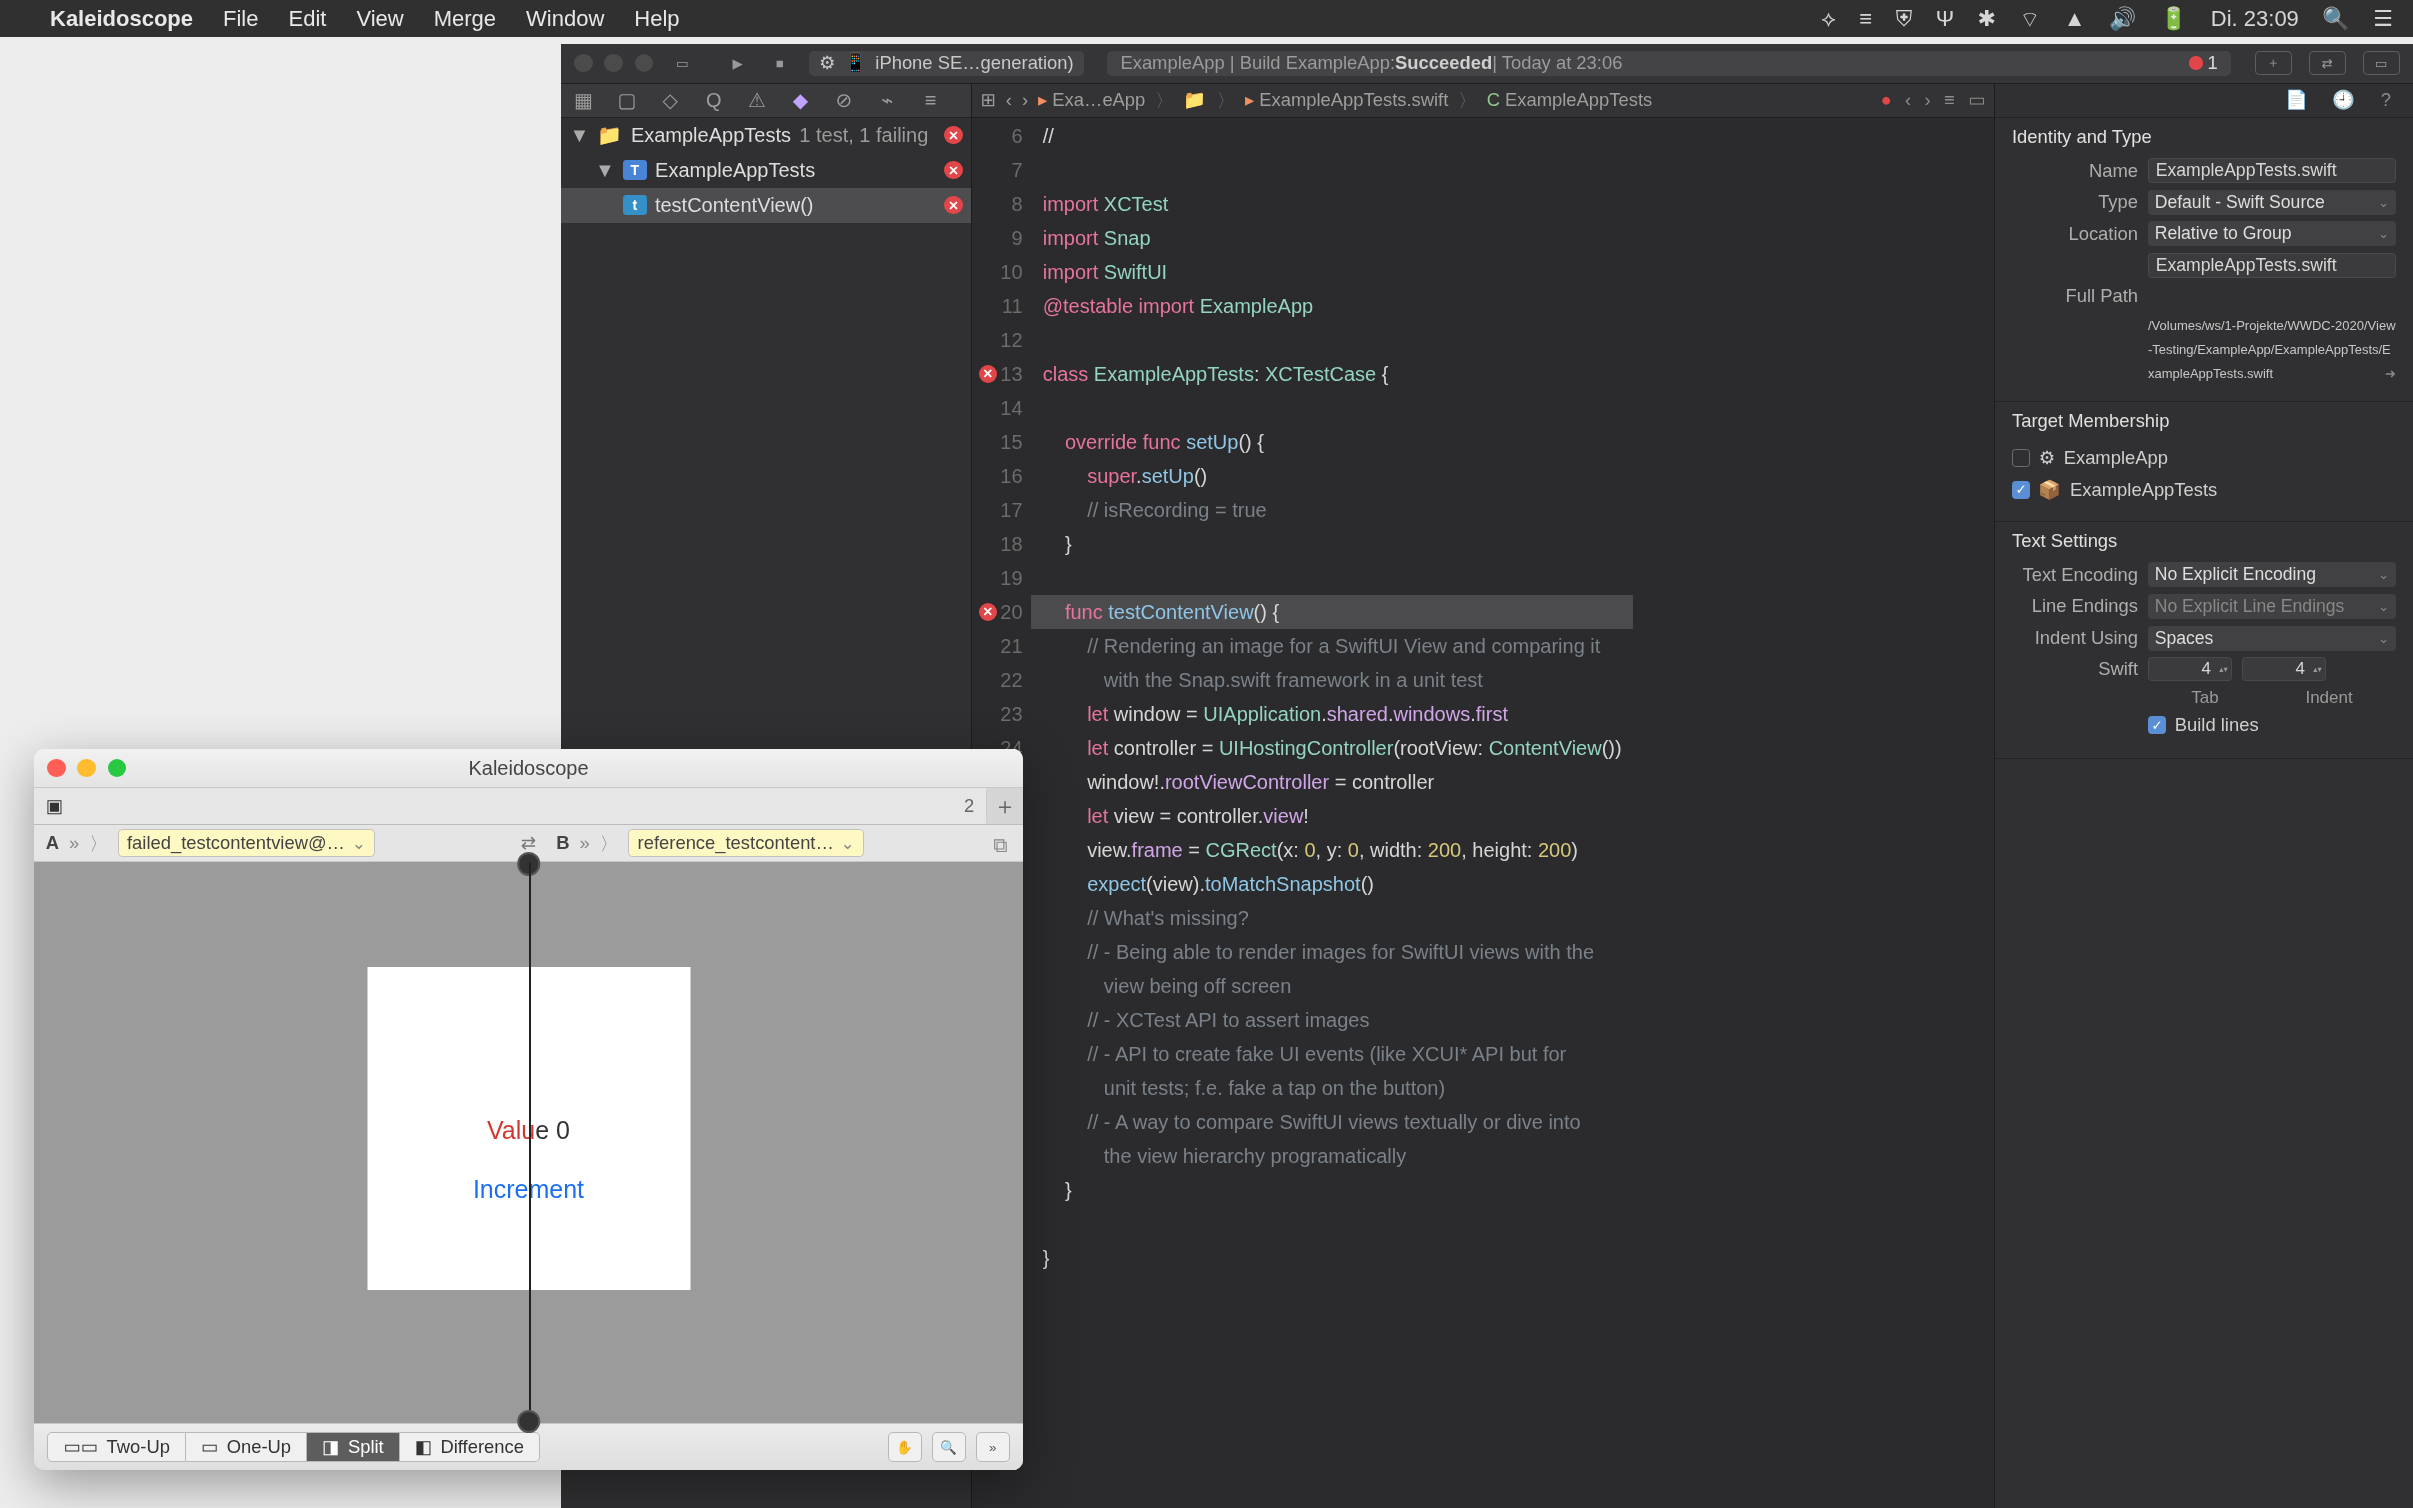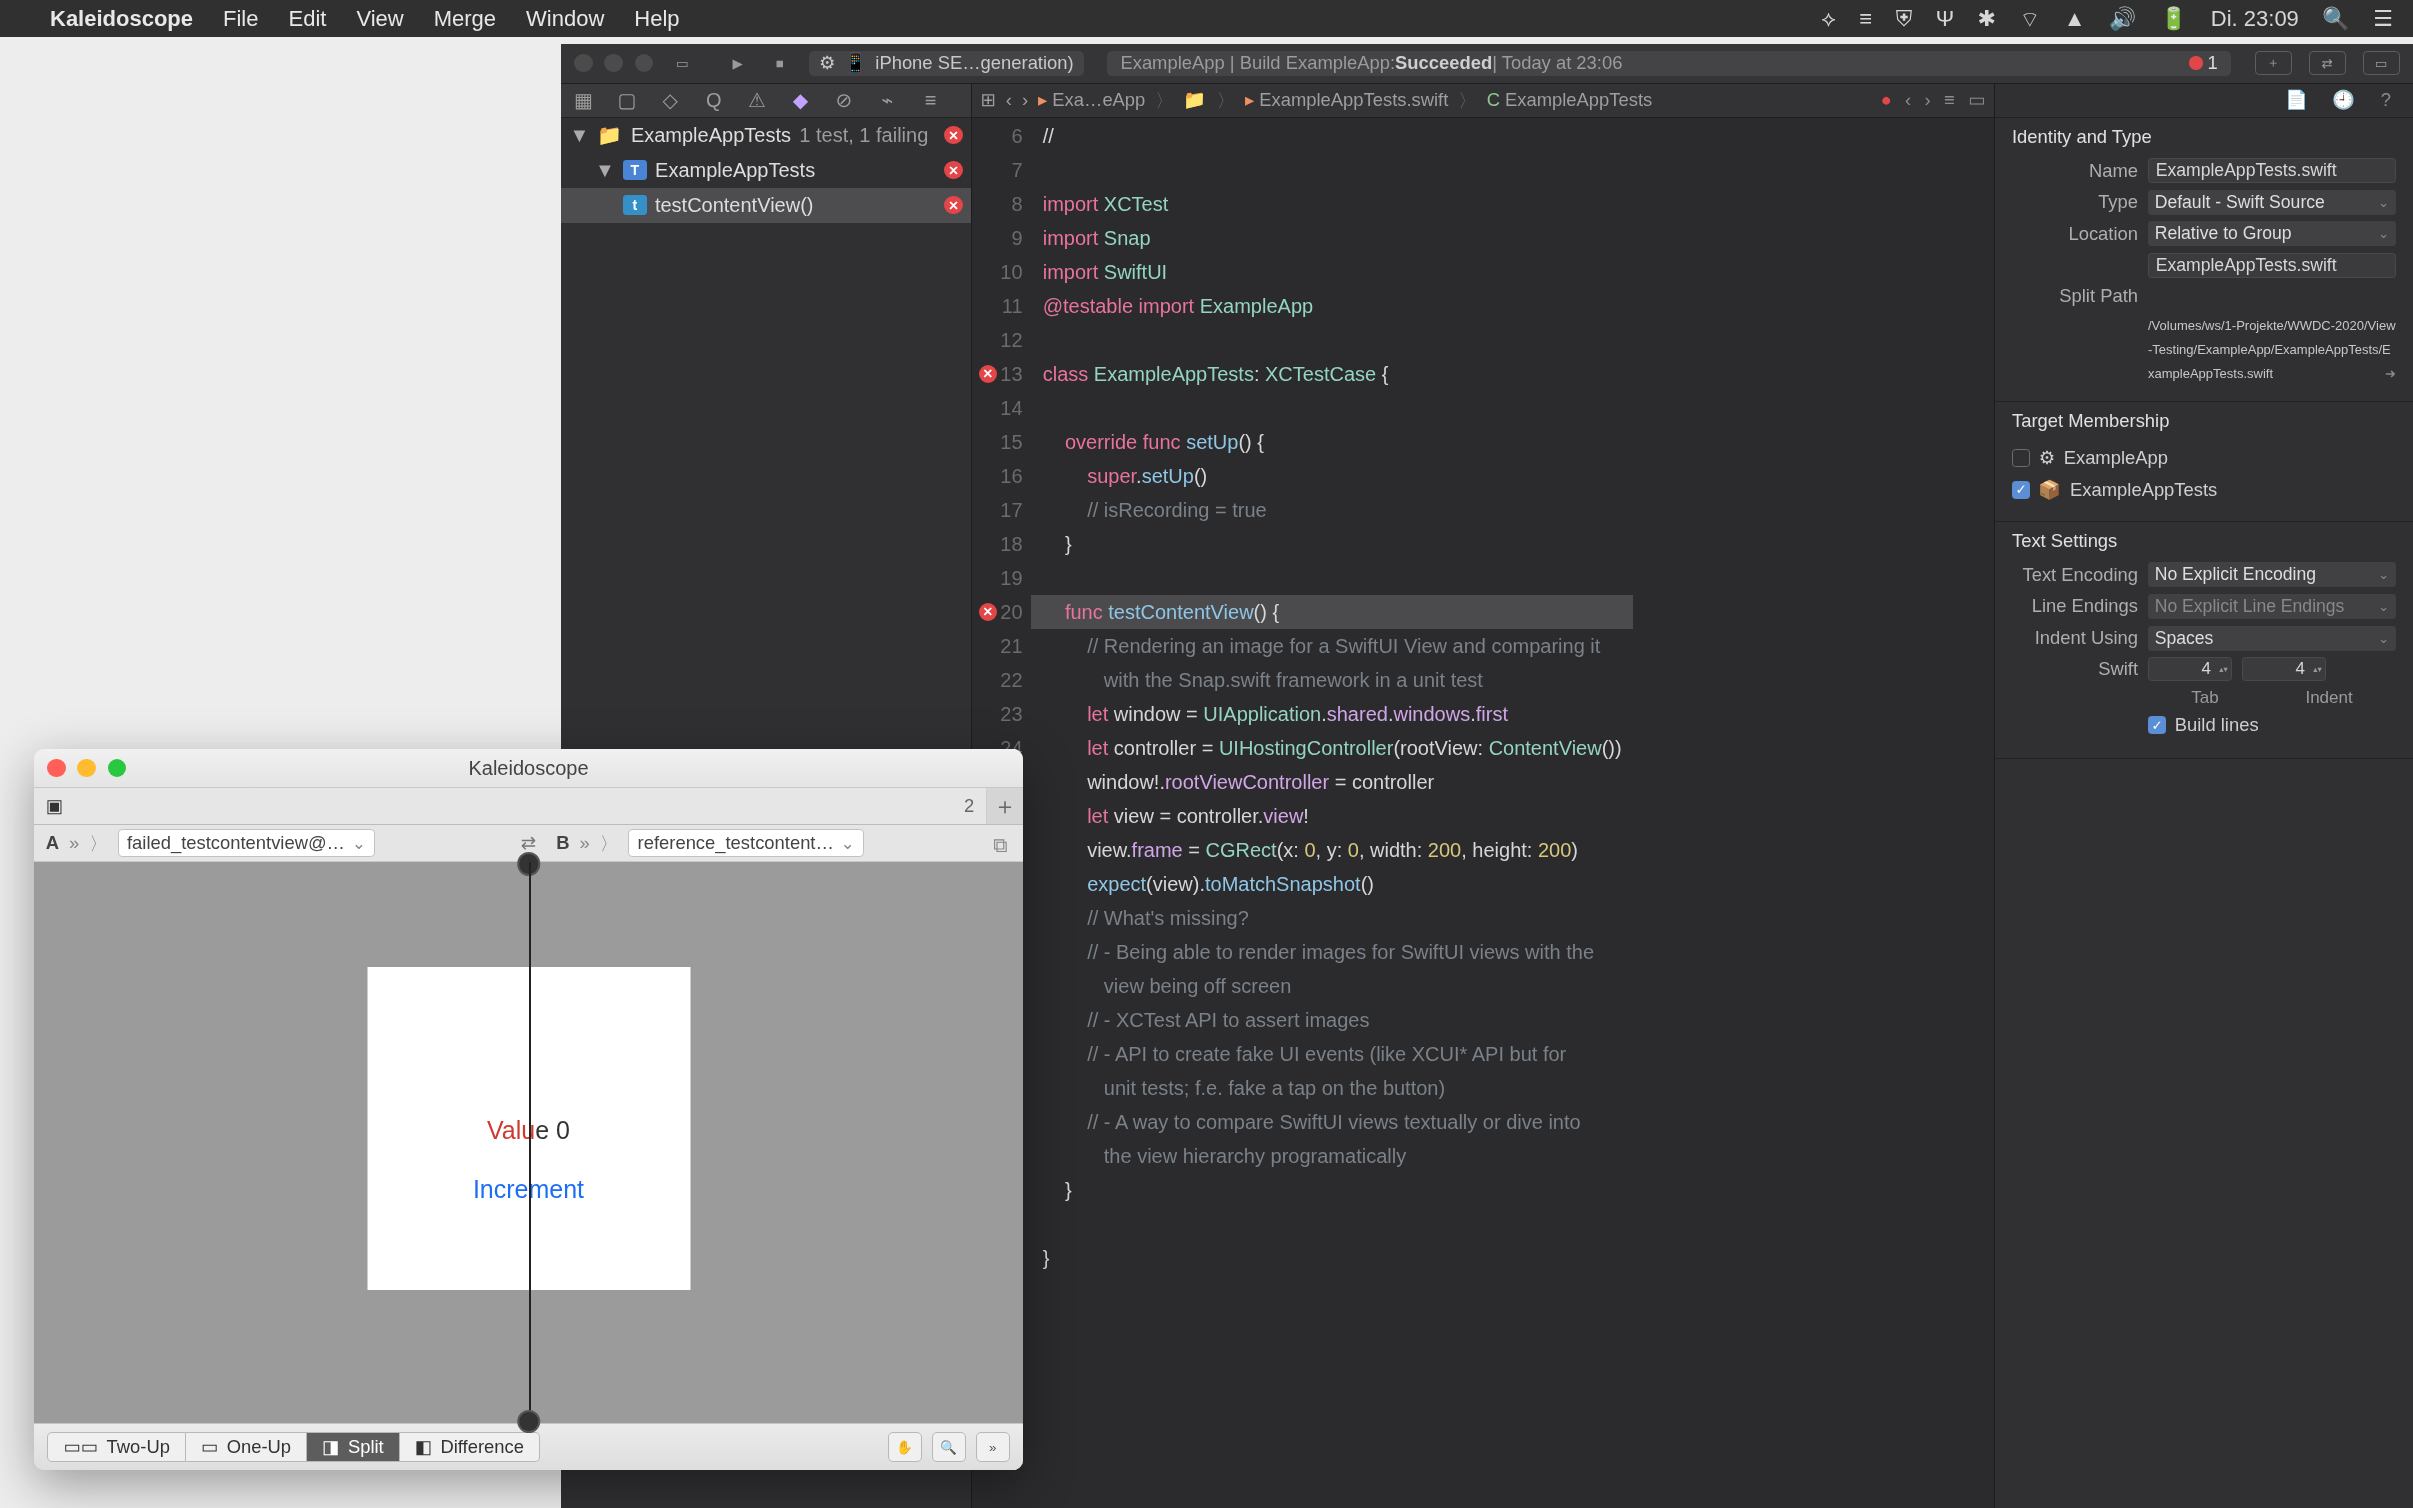--- a/index.html
+++ b/index.html
@@ -95,21 +95,21 @@
 .ks-traffic .y{background:#febc2e;}
 .ks-traffic .g{background:#28c840;}
 .ks-title{position:absolute;left:0;right:0;text-align:center;font-size:20px;color:#444;}
 .ks-tabrow{height:37px;background:#d5d5d5;display:flex;align-items:center;border-bottom:0.8px solid #bcbcbc;}
 .ks-tab{flex:1;height:100%;display:flex;align-items:center;padding:0 11.7px;font-size:18.4px;color:#333;background:#e6e6e6;gap:6.7px;}
 .ks-tab .count{margin-left:auto;color:#666;}
 .ks-add{width:37px;text-align:center;color:#666;font-size:23.5px;border-left:0.8px solid #ccc;}
 .ks-path{height:37px;background:#e5e5e5;display:flex;align-items:center;border-bottom:0.8px solid #c8c8c8;font-size:18.4px;color:#444;}
 .ks-path .side{display:flex;align-items:center;gap:10px;padding:0 11.7px;flex:1;}
 .ks-path .ab{font-weight:600;}
-.ks-path .sel{border:0.8px solid #c2c2c2;background:#ffffff;border-radius:4.2px;padding:1.7px 8.4px;display:flex;align-items:center;gap:6.7px;max-width:260px;overflow:hidden;white-space:nowrap;}
+.ks-path .sel{border:0.8px solid #c2c2c2;background:#fef9c3;border-radius:4.2px;padding:1.7px 8.4px;display:flex;align-items:center;gap:6.7px;max-width:260px;overflow:hidden;white-space:nowrap;}
 .ks-path .chev{color:#888;font-size:17px;}
 .ks-path .swap{color:#777;font-size:18.4px;padding:0 8.4px;}
 .ks-path .crumb{color:#888;}
 
 .ks-diff{flex:1;background:#9b9b9b;position:relative;}
 .split-line{position:absolute;left:50%;top:0;bottom:0;width:2.5px;background:#222;}
 .split-handle{position:absolute;left:50%;transform:translateX(-50%);width:23.5px;height:23.5px;border-radius:50%;background:#333;border:2.5px solid #555;}
 .canvas{position:absolute;left:50%;top:105px;transform:translateX(-50%);width:323px;height:323px;background:#fff;}
 .cnv-text{position:absolute;width:100%;text-align:center;font-size:25px;}
 .cnv-val{top:149px;color:#333;}
@@ -317,21 +317,21 @@
               <div class="insp-sel">
                 <span>Relative to Group</span>
                 <span class="chev">⌄</span>
               </div>
             </div>
         <div class="insp-row">
               <label></label>
               <div class="insp-field">ExampleAppTests.swift</div>
             </div>
         <div class="insp-row" style="align-items:flex-start">
-              <label>Split Path</label>
+              <label>Full Path</label>
             </div>
         <div class="path-block"><span>/Volumes/ws/1-Projekte/WWDC-2020/View-Testing/ExampleApp/ExampleAppTests/ExampleAppTests.swift</span><span class="path-arrow">➜</span></div>
       </div>
       <div class="insp-section">
         <div class="insp-h">Target Membership</div>
         <div class="chk-row">
               <span class="chk"></span>
               <span>⚙</span>
               <span>ExampleApp</span>
             </div>

